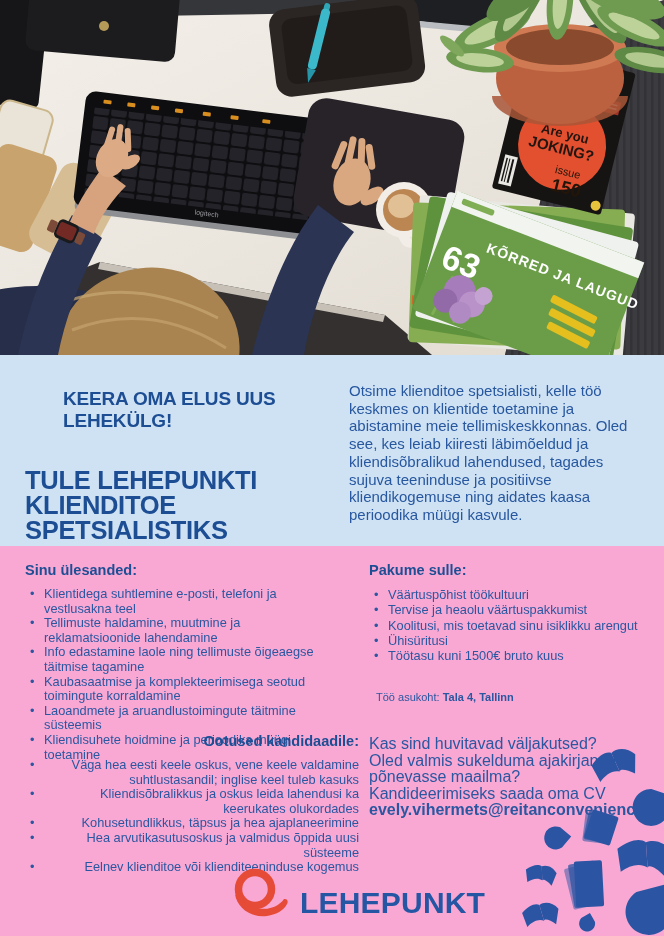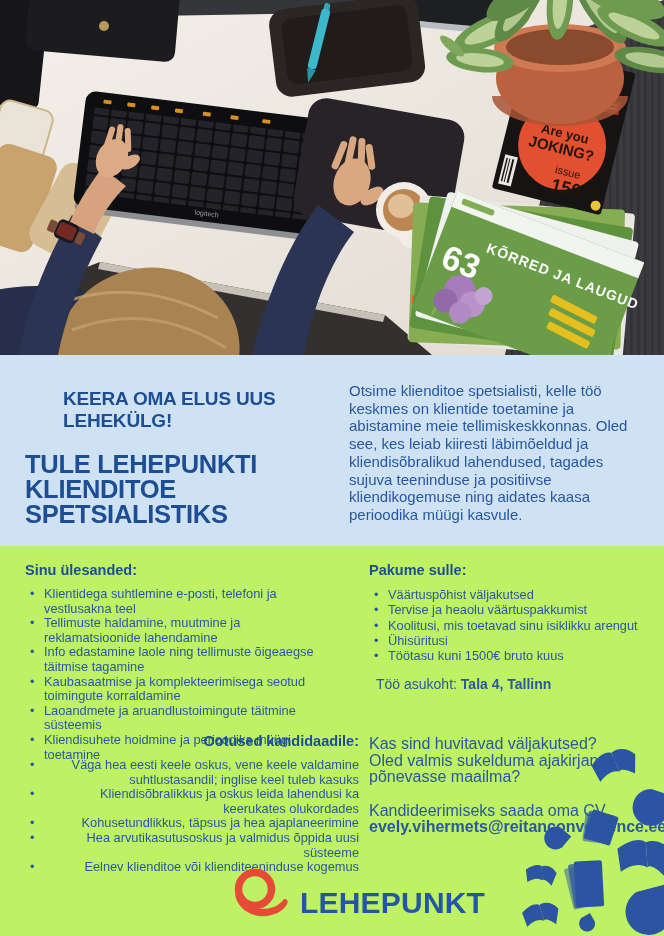--- a/index.html
+++ b/index.html
@@ -7,39 +7,39 @@
     position:relative; width:664px; height:936px; overflow:hidden;
     font-family:"Liberation Sans", sans-serif; background:#eaf3fb;
   }
   
   .photo { position:absolute; left:0; top:0; width:664px; height:355px; }
 
   
   .section-top { position:absolute; left:0; top:355px; width:664px; height:191px; background:#cfe2f4; }
   .headline { position:absolute; left:25px; top:33px; color:#1d4e94; width:315px; }
   .h-small { font-size:19px; font-weight:bold; letter-spacing:-0.2px;margin-left:38px; }
-  .h-big   { margin-top:20px; font-size:25.5px; line-height:25px; font-weight:bold; letter-spacing:-0.3px; }
+  .h-big   { margin-top:36px; font-size:25.5px; line-height:25px; font-weight:bold; letter-spacing:-0.3px; }
   .intro   { position:absolute; left:349px; top:27px; width:301px; color:#27579f;
              font-size:15px; line-height:17.7px; }
 
   
-  .section-bottom { position:absolute; left:0; top:546px; width:664px; height:390px; background:#bef264; }
+  .section-bottom { position:absolute; left:0; top:546px; width:664px; height:390px; background:#f9a8d4; }
   .sec-title { font-size:14.5px; font-weight:bold; color:#1d4e94; margin:0 0 9px 0; }
   ul.bullets { list-style:none; margin:0; padding:0; color:#2a57a0; font-size:12.8px; line-height:14.6px; }
   ul.bullets li { position:relative; padding-left:19px; margin:0; }
   ul.bullets li::before { content:"\2022"; position:absolute; left:5px; top:0; }
   .tasks  { position:absolute; left:25px;  top:16px;  width:314px; }
   .offers { position:absolute; left:369px; top:16px;  width:290px; }
   .offers ul.bullets { line-height:15.3px; }
-  .location { margin-top:13px; padding-left:7px; color:#2a57a0; font-size:14px; }
+  .location { margin-top:28px; padding-left:7px; color:#2a57a0; font-size:11px; }
   .location b { font-weight:bold; }
   .expect { position:absolute; left:25px; top:187px; width:334px;text-align:right; }
   .callout { position:absolute; left:369px; top:190px; width:292px; color:#2a57a0;
              font-size:16px; line-height:16.5px; }
-  .apply-block { margin-top:17px; }
+  .apply-block { }
   .email { font-weight:bold; }
 
   
   .logo { position:absolute; left:229px; top:864px; display:flex; align-items:flex-end; gap:9px; }
   .logo-text { font-size:30px; font-weight:bold; color:#2456a4; letter-spacing:0.2px; }
 
   
   .deco { position:absolute; left:500px; top:730px; width:164px; height:206px; }
 </style>
 </head>
@@ -293,21 +293,21 @@
         <li>Info edastamine laole ning tellimuste õigeaegse täitmise tagamine</li>
         <li>Kaubasaatmise ja komplekteerimisega seotud toimingute korraldamine</li>
         <li>Laoandmete ja aruandlustoimingute täitmine süsteemis</li>
         <li>Kliendisuhete hoidmine ja perioodika müügi toetamine</li>
       </ul>
     </div>
 
     <div class="offers">
       <div class="sec-title">Pakume sulle:</div>
       <ul class="bullets">
-        <li>Väärtuspõhist väljakutsed</li>
+        <li>Väärtuspõhist töökultuuri</li>
         <li>Tervise ja heaolu väärtuspakkumist</li>
         <li>Koolitusi, mis toetavad sinu isiklikku arengut</li>
         <li>Ühisüritusi</li>
         <li>Töötasu kuni 1500€ bruto kuus</li>
       </ul>
       <div class="location">
         <span>Töö asukoht: </span><b>Tala 4, Tallinn</b>
       </div>
     </div>
 

